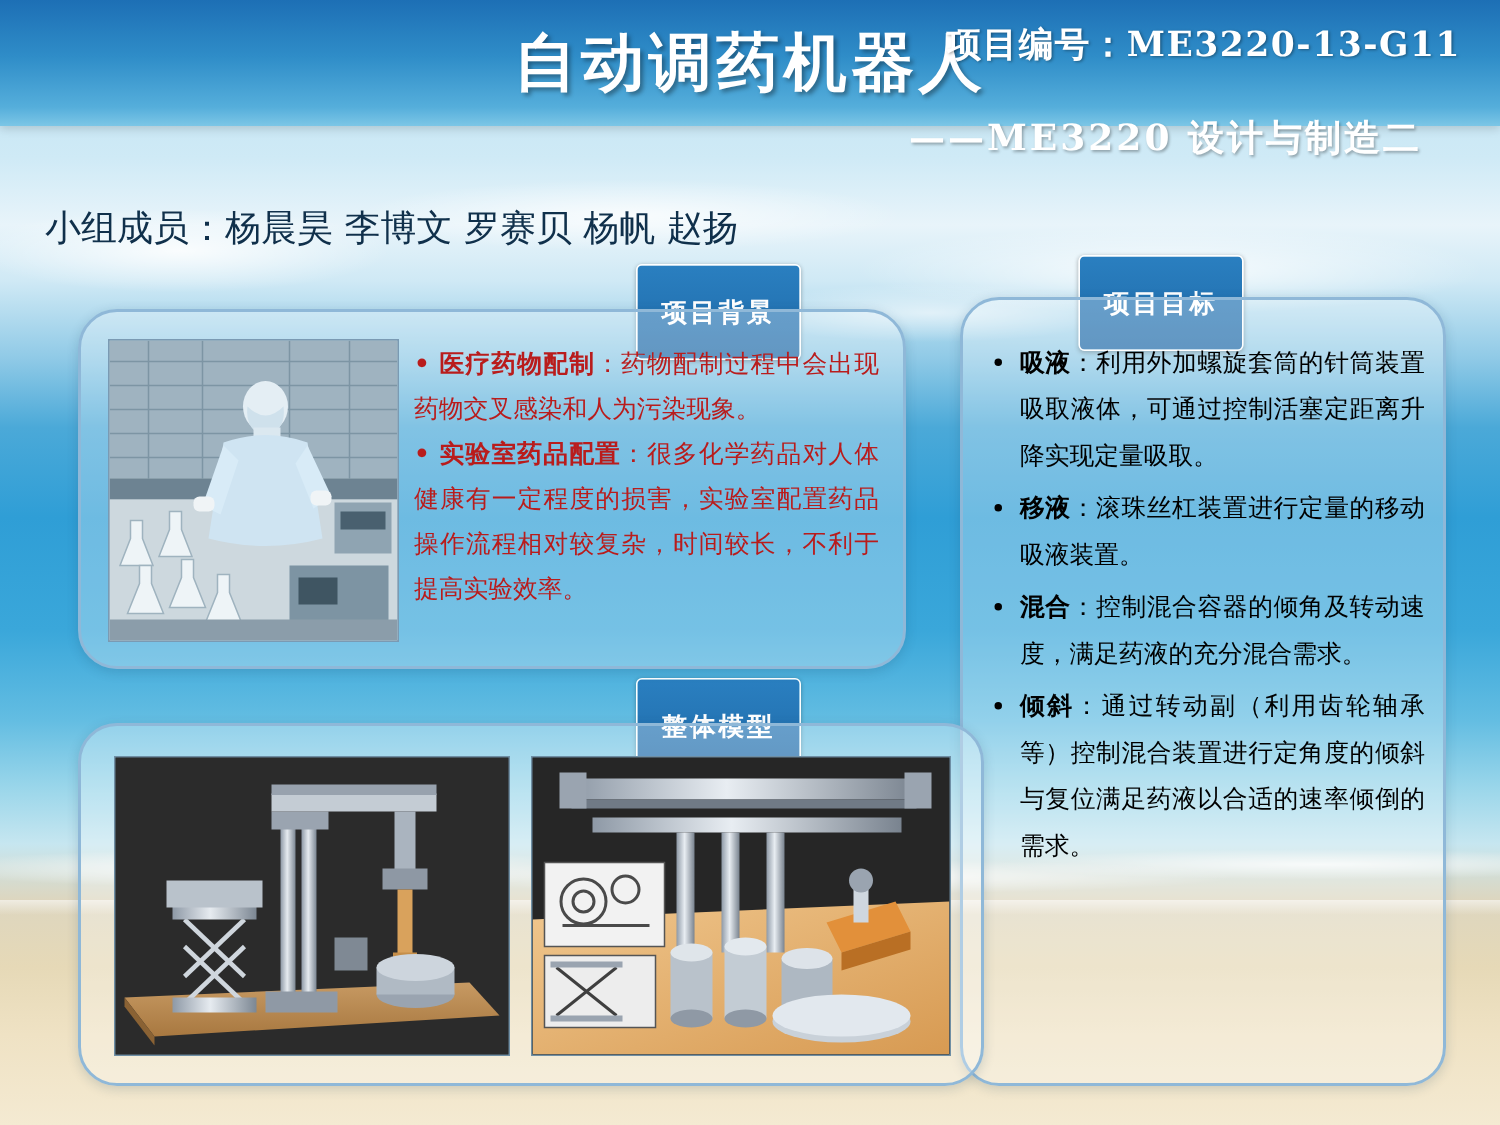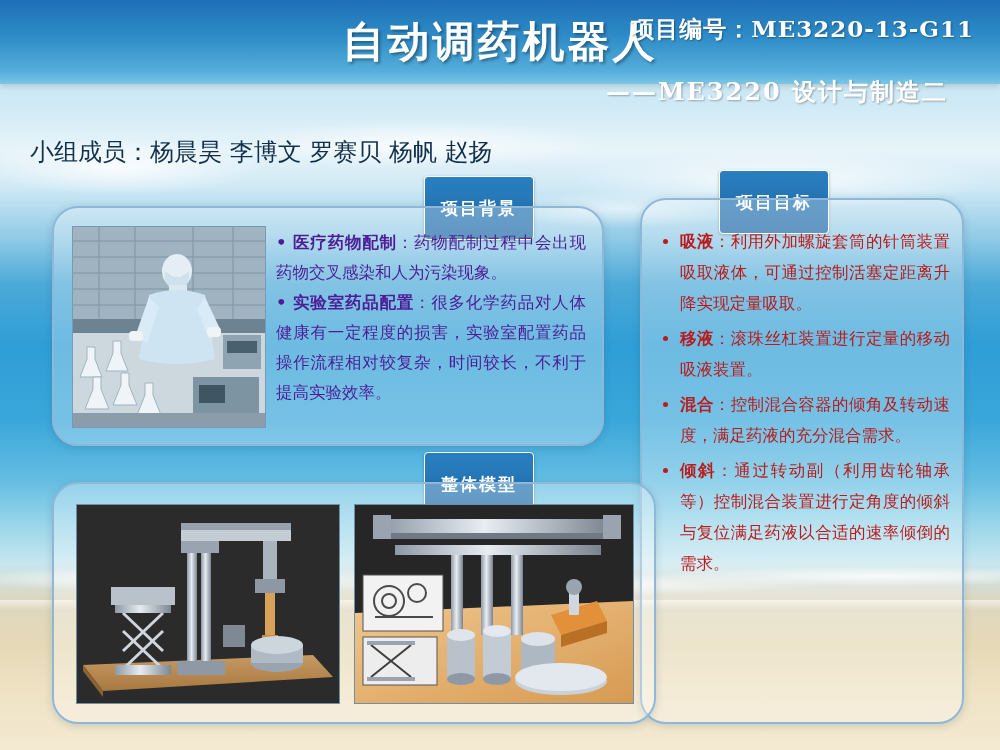--- a/index.html
+++ b/index.html
@@ -167,40 +167,40 @@
   }
   .photo svg { display: block; }
 
   .bg-text {
     position: absolute;
     left: 222px;
     top: 20px;
     width: 310px;
     font-size: 16.5px;
     line-height: 30px;
-    color: #4c1d95;
+    color: #b91c1c;
     font-family: "DejaVu Sans", sans-serif;
     text-align: justify;
   }
   .bg-text .lead { font-weight: bold; }
   .bg-text p { margin: 0; text-indent: 0; }
   .bullet-dot {
     font-weight: bold;
   }
 
   
   .goal-list {
     position: absolute;
     left: 16px;
     top: 26px;
     right: 12px;
     margin: 0;
     padding: 0 0 0 22px;
     list-style: disc;
-    color: #b91c1c;
+    color: #000000;
   }
   .goal-list li {
     font-size: 16.5px;
     line-height: 31px;
     margin-bottom: 4px;
     font-family: "DejaVu Sans", sans-serif;
     text-align: justify;
   }
   .goal-list li .lead { font-weight: bold; }
 

